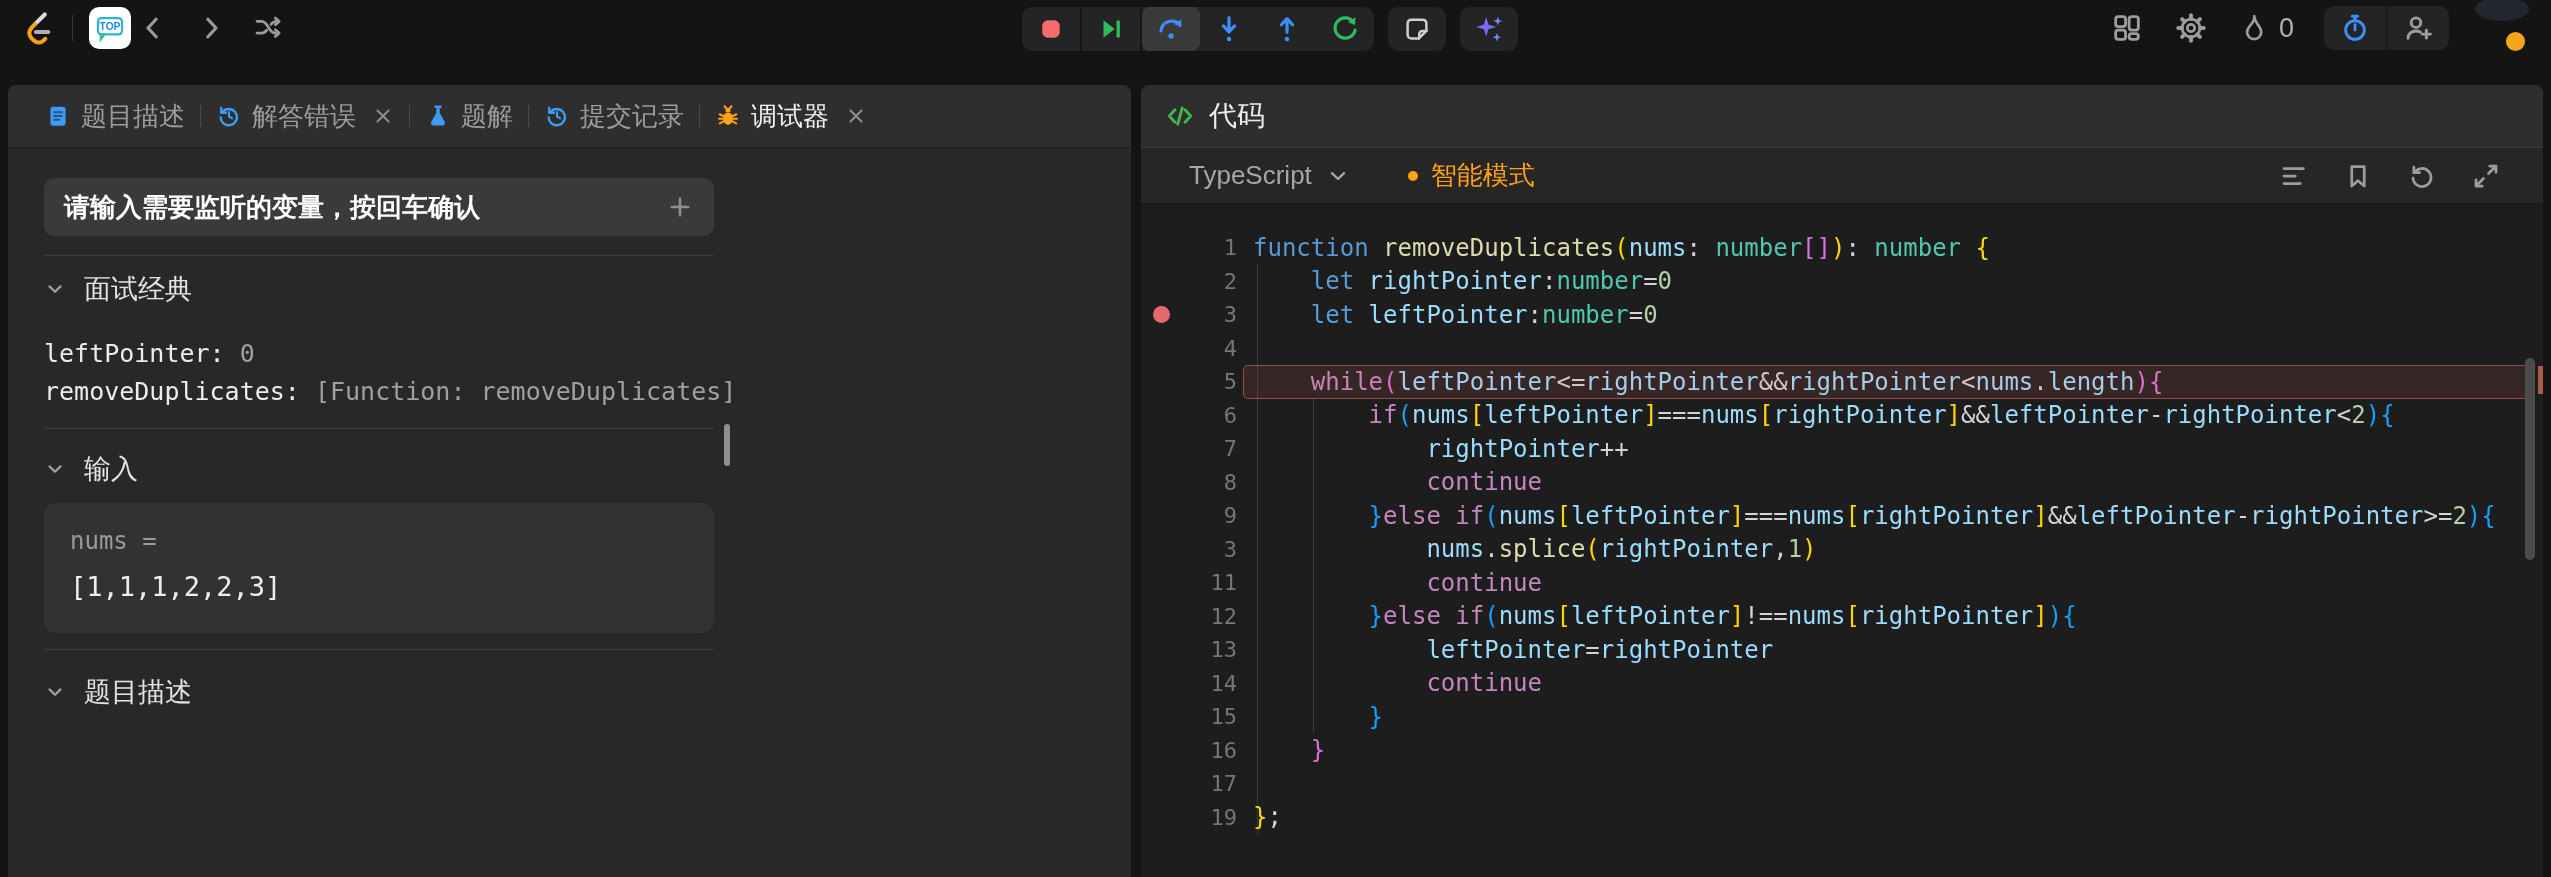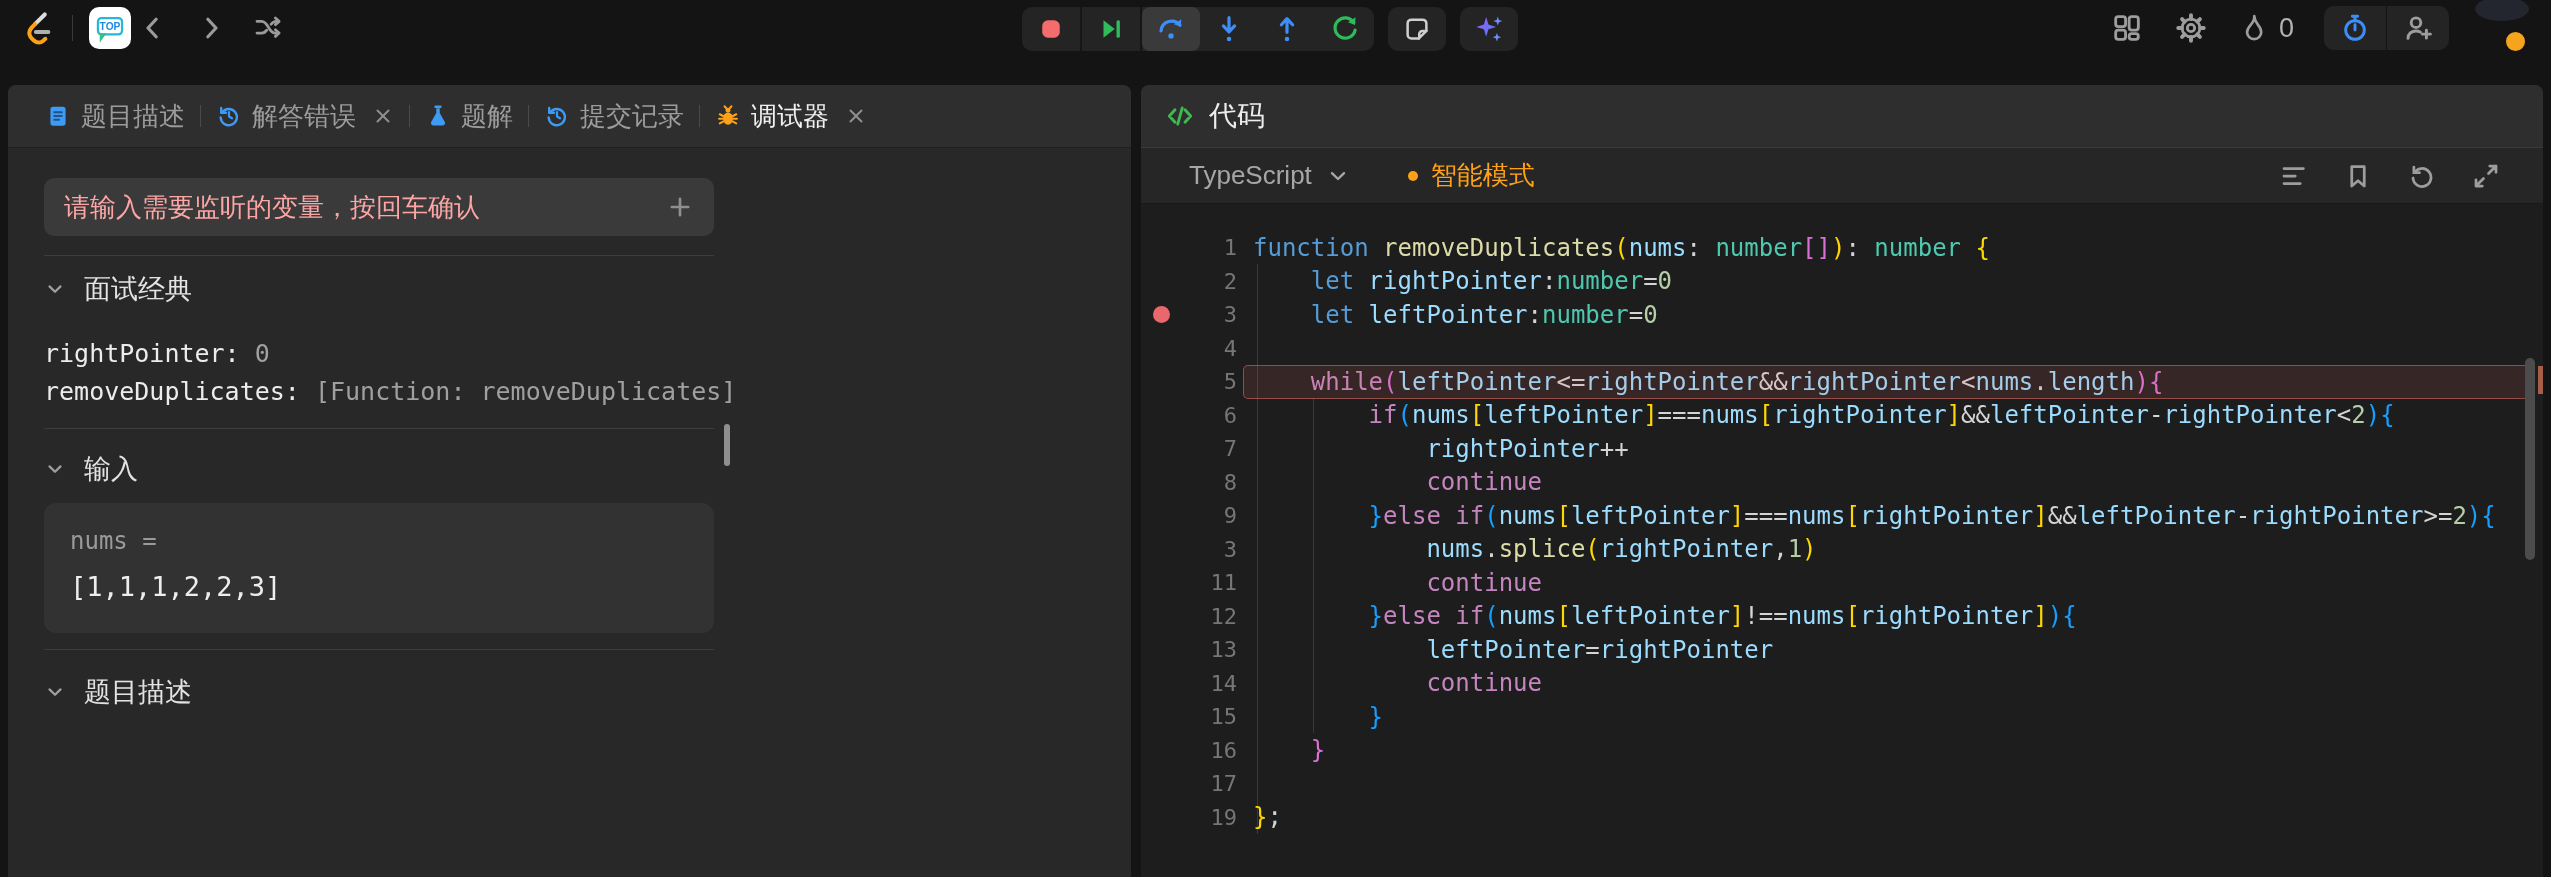--- a/index.html
+++ b/index.html
@@ -44,21 +44,21 @@
   .tab{display:flex;align-items:center;gap:10px;padding:0 15px;font-size:26px;color:#9c9c9c;white-space:nowrap;}
   .tab.active{color:#f0f0f0;}
   .tab .ticon{display:flex;}
   .tab .close{margin-left:6px;display:flex;}
   .tab-sep{width:1px;height:22px;background:#4a4a4a;}
   .lp-body{position:relative;height:calc(100% - 63px);}
   .lp-col{position:absolute;left:36px;top:0;width:670px;}
   .sec{display:flex;align-items:center;gap:18px;height:32px;}
   .sec .t{font-size:27px;color:#e3e3e3;font-weight:500;}
   .watch-input{margin-top:30px;height:58px;background:#3a3a3a;border-radius:10px;display:flex;align-items:center;padding:0 20px;}
-  .watch-input .ph{flex:1;font-size:26px;color:#fca5a5;}
+  .watch-input .ph{flex:1;font-size:26px;color:#ffffff;font-weight:bold;}
   .hdiv{height:1px;background:#3d3d3d;}
   .vars{margin-top:30px;font-family:"DejaVu Sans Mono","Liberation Mono",monospace;font-size:25px;}
   .var-row{line-height:38px;white-space:nowrap;}
   .vname{color:#ececec;}
   .vval{color:#a0a0a0;}
   .in-card{margin-top:18px;height:130px;background:#323232;border-radius:12px;padding:24px 26px 0 26px;box-sizing:border-box;}
   .in-label{font-size:24px;color:#9a9a9a;font-family:"DejaVu Sans Mono","Liberation Mono",monospace;}
   .in-value{margin-top:16px;font-size:27px;color:#ededed;font-family:"DejaVu Sans Mono","Liberation Mono",monospace;}
   .lp-thumb{position:absolute;left:716px;top:276px;width:6px;height:42px;border-radius:3px;background:#8f8f8f;}
 
@@ -308,21 +308,21 @@
         </div>
         <div class="hdiv" style="margin-top:19px"></div>
 
         <div class="sec" style="margin-top:17px">
           <svg width="22" height="22" viewBox="0 0 24 24" fill="none">
               <path d="M6 9.2 L12 15 L18 9.2" stroke="#9f9f9f" stroke-width="2.5" stroke-linecap="round" stroke-linejoin="round"></path>
             </svg>
           <span class="t">面试经典</span>
         </div>
         <div class="vars" id="vars">
-            <div class="var-row"><span class="vname">rightPointer: </span><span class="vval">0</span></div>
+            <div class="var-row"><span class="vname">leftPointer: </span><span class="vval">0</span></div>
             <div class="var-row"><span class="vname">removeDuplicates: </span><span class="vval">[Function: removeDuplicates]</span></div>
           </div>
         <div class="hdiv" style="margin-top:17px"></div>
 
         <div class="sec" style="margin-top:24px">
           <svg width="22" height="22" viewBox="0 0 24 24" fill="none">
               <path d="M6 9.2 L12 15 L18 9.2" stroke="#9f9f9f" stroke-width="2.5" stroke-linecap="round" stroke-linejoin="round"></path>
             </svg>
           <span class="t">输入</span>
         </div>

